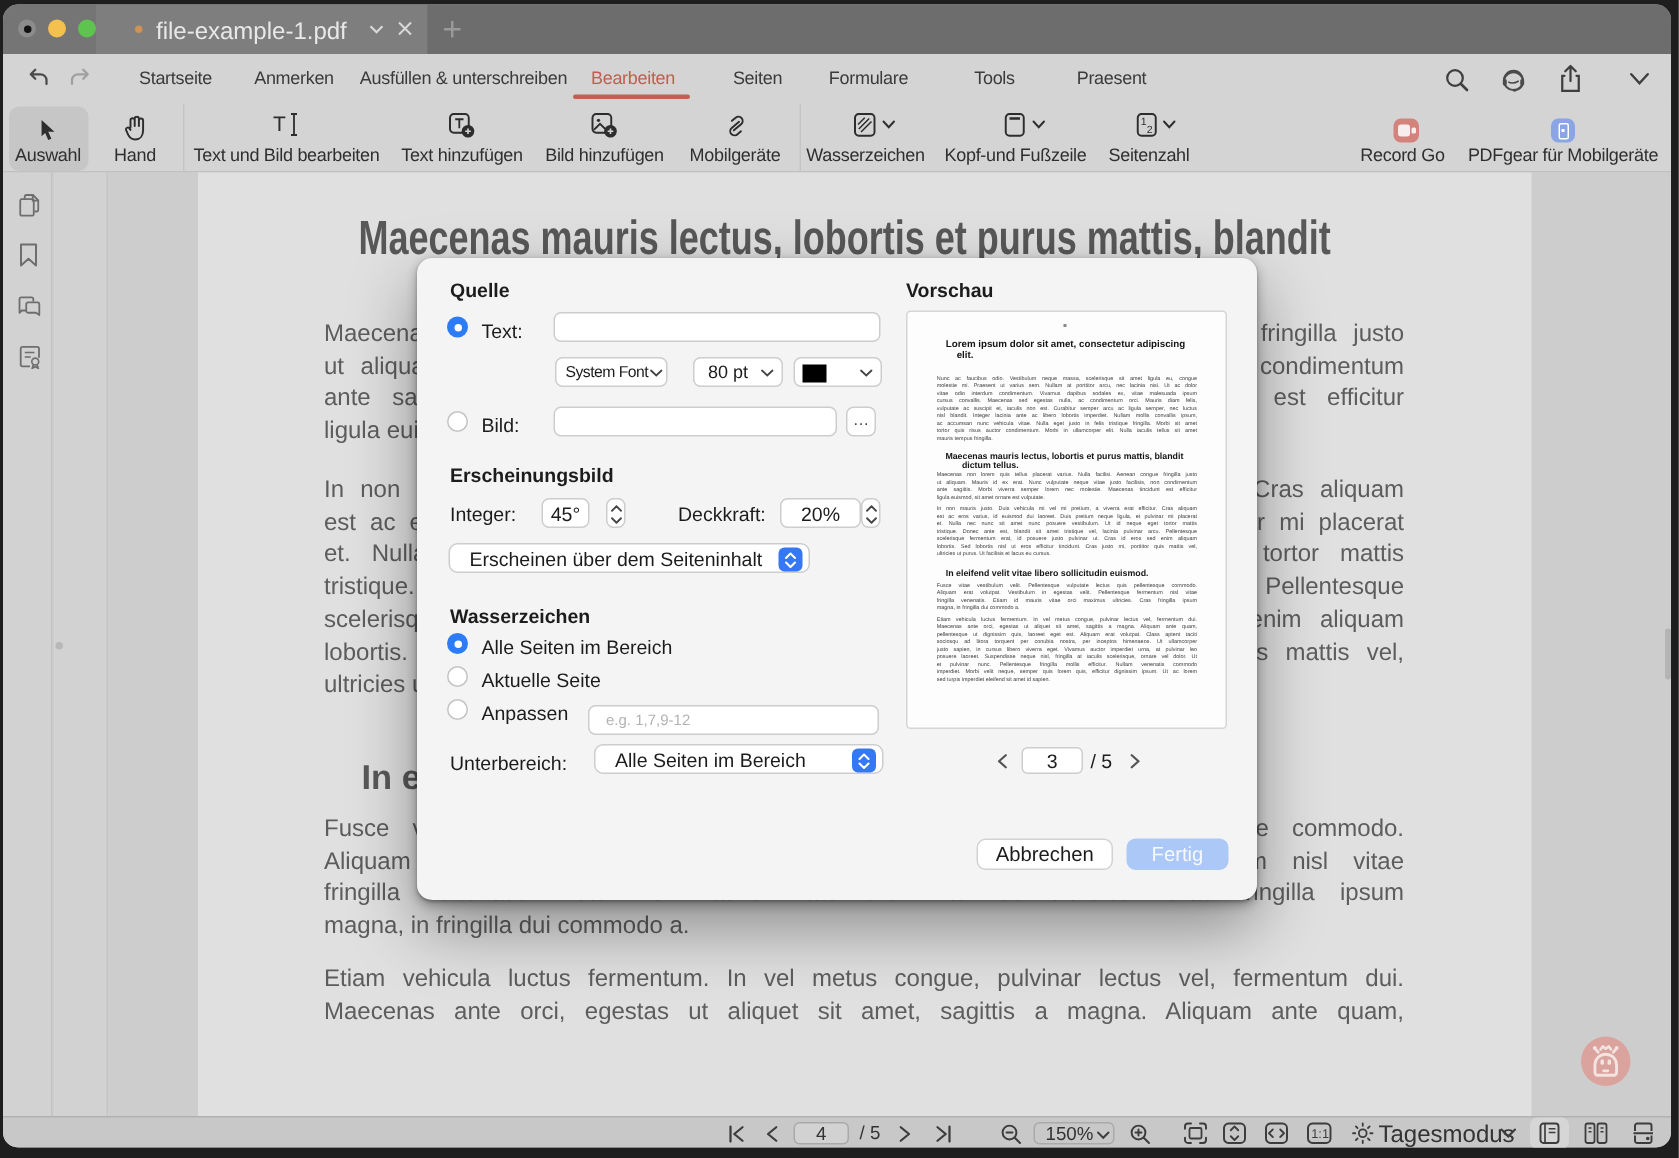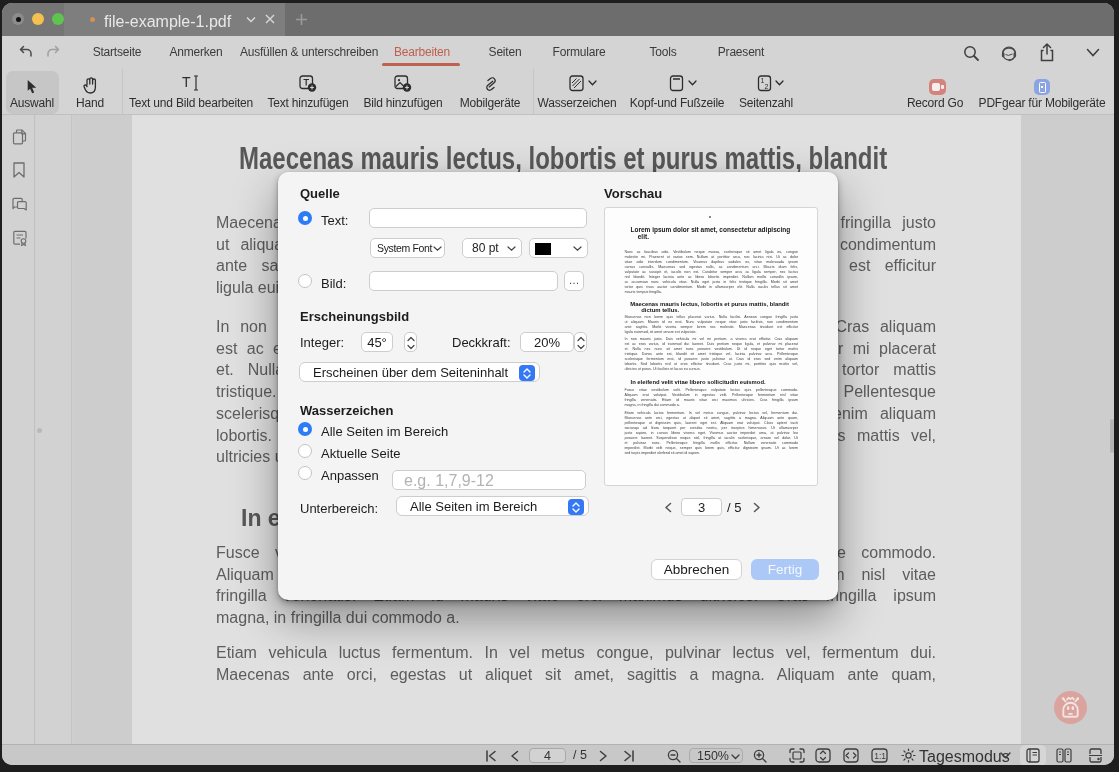--- a/index.html
+++ b/index.html
@@ -372,21 +372,21 @@
         </svg>
     </div>
   </div>
   <div class="dlab dbold" style="left:22px;top:231px">Wasserzeichen</div>
   <div class="radio on" style="left:20px;top:250px"></div>
   <div class="dlab" style="left:43px;top:252px">Alle Seiten im Bereich</div>
   <div class="radio off" style="left:20px;top:272px"></div>
   <div class="dlab" style="left:43px;top:274px">Aktuelle Seite</div>
   <div class="radio off" style="left:20px;top:294px"></div>
   <div class="dlab" style="left:43px;top:296px">Anpassen</div>
-  <div class="dinput" style="left:114px;top:298px;width:194px;height:20px;font-size:16px;color:#b3b3b3;line-height:19px;padding-left:11px">e.g. 1,7,9-12</div>
+  <div class="dinput" style="left:114px;top:298px;width:194px;height:20px;font-size:10px;color:#b3b3b3;line-height:19px;padding-left:11px">e.g. 1,7,9-12</div>
   <div class="dlab" style="left:22px;top:329px">Unterbereich:</div>
   <div class="dinput" style="left:118px;top:324px;width:193px;height:20px;font-size:13px;color:#1c1c1c;line-height:19px;padding-left:13px;border-radius:6px">Alle Seiten im Bereich
     <div style="position:absolute;right:4px;top:2px;width:16px;height:16px;background:#3478f6;border-radius:4px">
       <svg class="abs" style="left:4px;top:2.5px" width="8" height="11" viewBox="0 0 8 11">
           <path d="M1 4 L4 1 L7 4 M1 7 L4 10 L7 7" stroke="#fff" stroke-width="1.4" fill="none" stroke-linecap="round" stroke-linejoin="round"></path>
         </svg>
     </div>
   </div>
   <div class="dlab dbold" style="left:326px;top:14px">Vorschau</div>
   <div id="preview" style="position:absolute;left:326px;top:35px;width:214px;height:279px;background:#fdfdfd;border:1px solid #d5d5d5;border-radius:3px;overflow:hidden">

